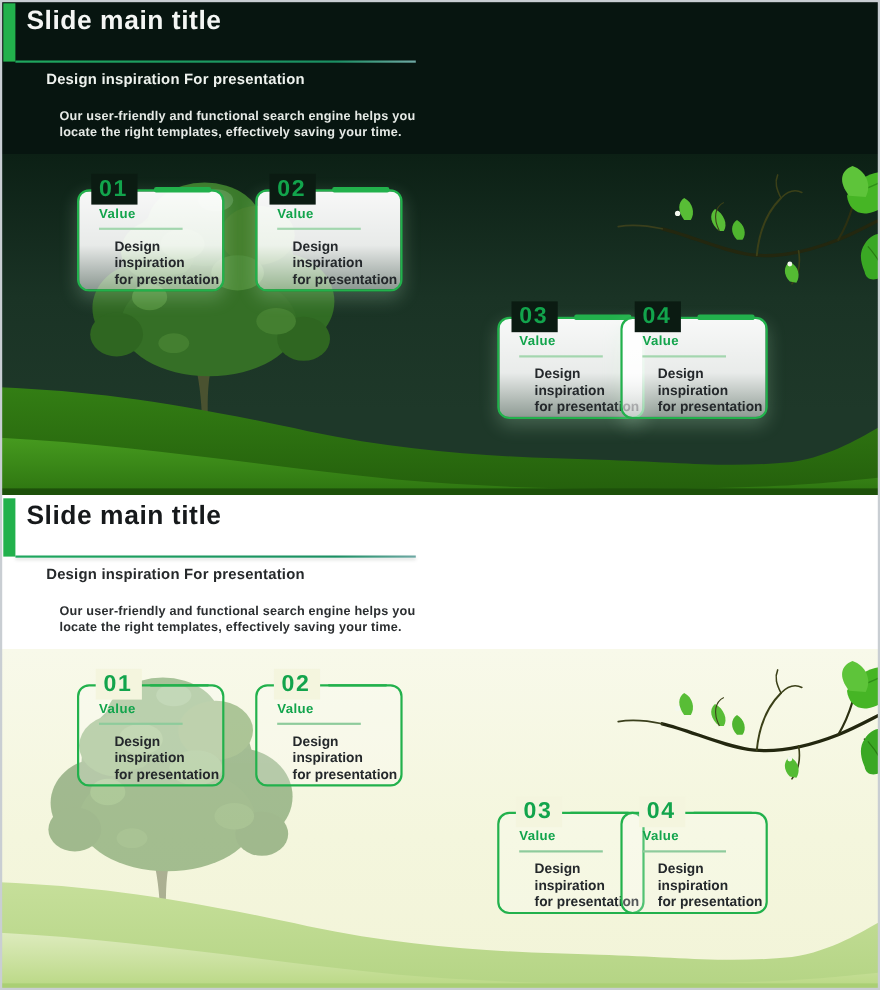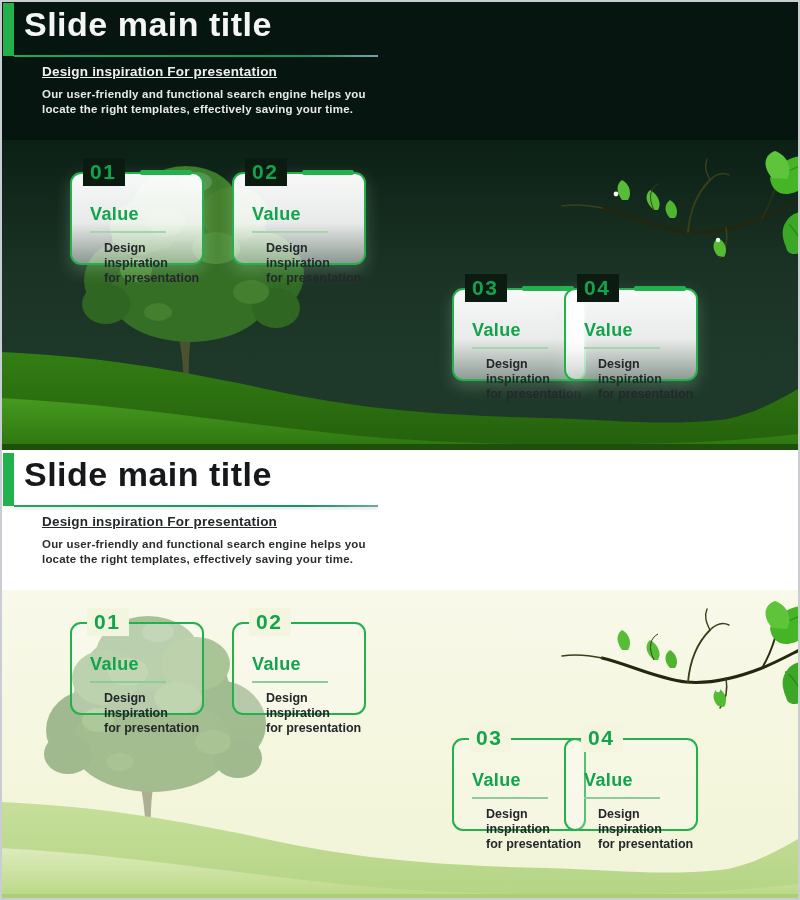--- a/index.html
+++ b/index.html
@@ -16,31 +16,31 @@
   .slide.dark{top:0;background:#081711;}
   .slide.light{top:450px;background:#ffffff;}
 
   
   .slide-header{position:absolute;left:0;top:0;width:800px;height:140px;}
   .dark .slide-header{background:#071510;}
   .light .slide-header{background:#ffffff;}
   .accent-bar{position:absolute;left:3px;top:3px;width:11px;height:53px;background:#22b14c;}
   .slide-title{
     position:absolute;left:24px;top:5px;margin:0;
-    font-size:34px;font-weight:bold;letter-spacing:.5px;white-space:nowrap;
+    font-size:24px;font-weight:bold;letter-spacing:.5px;white-space:nowrap;
   }
   .dark .slide-title{color:#f4f6f4;}
   .light .slide-title{color:#16191b;}
   .title-rule{position:absolute;left:14px;top:55px;width:364px;height:2px;
     background:linear-gradient(90deg,#1fa75e 0%,#1b8f63 80%,#6fa8a4 100%);}
   .light .title-rule{box-shadow:0 2px 3px rgba(60,70,60,.18);}
-  .subtitle{position:absolute;left:42px;top:64px;margin:0;font-size:13.5px;font-weight:bold;letter-spacing:.2px;text-decoration:underline;}
+  .subtitle{position:absolute;left:42px;top:64px;margin:0;font-size:13.5px;font-weight:bold;letter-spacing:.2px;}
   .dark .subtitle{color:#eef2ee;}
   .light .subtitle{color:#26292b;}
-  .desc{position:absolute;left:42px;top:87px;margin:0;font-size:11.5px;line-height:15px;font-weight:bold;letter-spacing:.2px;}
+  .desc{position:absolute;left:42px;top:87px;margin:12px;font-size:11.5px;line-height:15px;font-weight:bold;letter-spacing:.2px;}
   .dark .desc{color:#e6eae6;}
   .light .desc{color:#2b2e30;}
 
   
   .scene{position:absolute;left:0;top:140px;width:800px;height:310px;overflow:hidden;padding-left:16px;}
   .dark .scene{background:linear-gradient(180deg,#0c2015 0%,#1a3325 42%,#1e3829 75%,#1e3829 100%);}
   .light .scene{background:linear-gradient(180deg,#f8f9ea 0%,#f4f6dd 55%,#f2f4d8 100%);}
   .scene svg{position:absolute;display:block;}
   .tree{left:66px;top:12px;width:246px;height:250px;}
   .light .tree{left:28px;opacity:.42;}
@@ -60,21 +60,21 @@
   .card-04{left:564px;top:148px;}
   .card .num{
     position:absolute;top:-16px;left:11px;height:28px;line-height:28px;
     padding:0 9px 0 7px;font-size:21px;font-weight:bold;letter-spacing:1.5px;color:#12a44c;
   }
   .dark .card .num{background:#0b1b12;}
   .light .card .num{background:#f4f5de;left:15px;}
   .card .num-bar{position:absolute;background:#22b14c;border-radius:2px;}
   .dark .card .num-bar{left:68px;right:10px;top:-4px;height:5px;}
   .light .card .num-bar{left:64px;right:12px;top:-2px;height:2px;}
-  .card .heading{margin:30px 0 0 18px;font-size:18px;font-weight:bold;letter-spacing:.4px;color:#12a44c;}
+  .card .heading{margin:13px 0 0 18px;font-size:12px;font-weight:bold;letter-spacing:.4px;color:#12a44c;}
   .card .rule{margin:6px 0 8px 18px;width:76px;height:2px;background:#a3d6ae;}
   .light .card .rule{background:#8ecb9c;}
   .card .card-desc{margin:0 0 0 32px;font-size:12.5px;line-height:15px;font-weight:bold;color:#24282b;}
 </style>
 </head>
 <body>
 
 <svg width="0" height="0" style="position:absolute">
   <defs>
 

